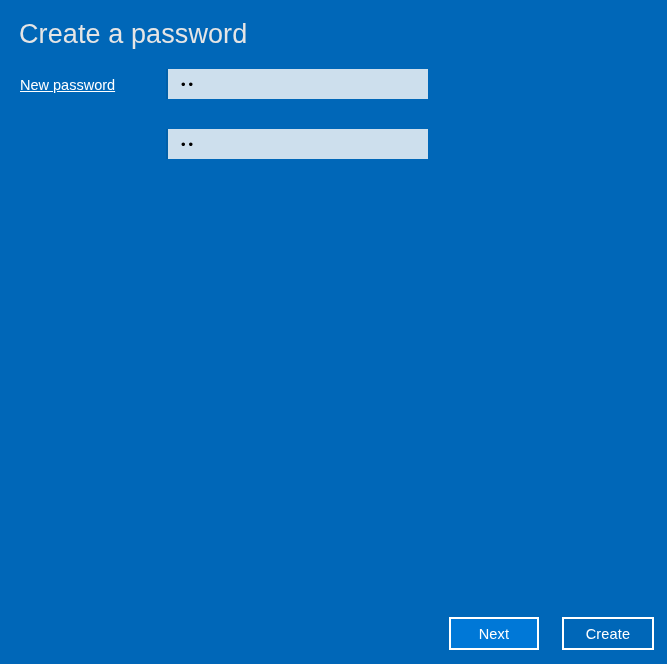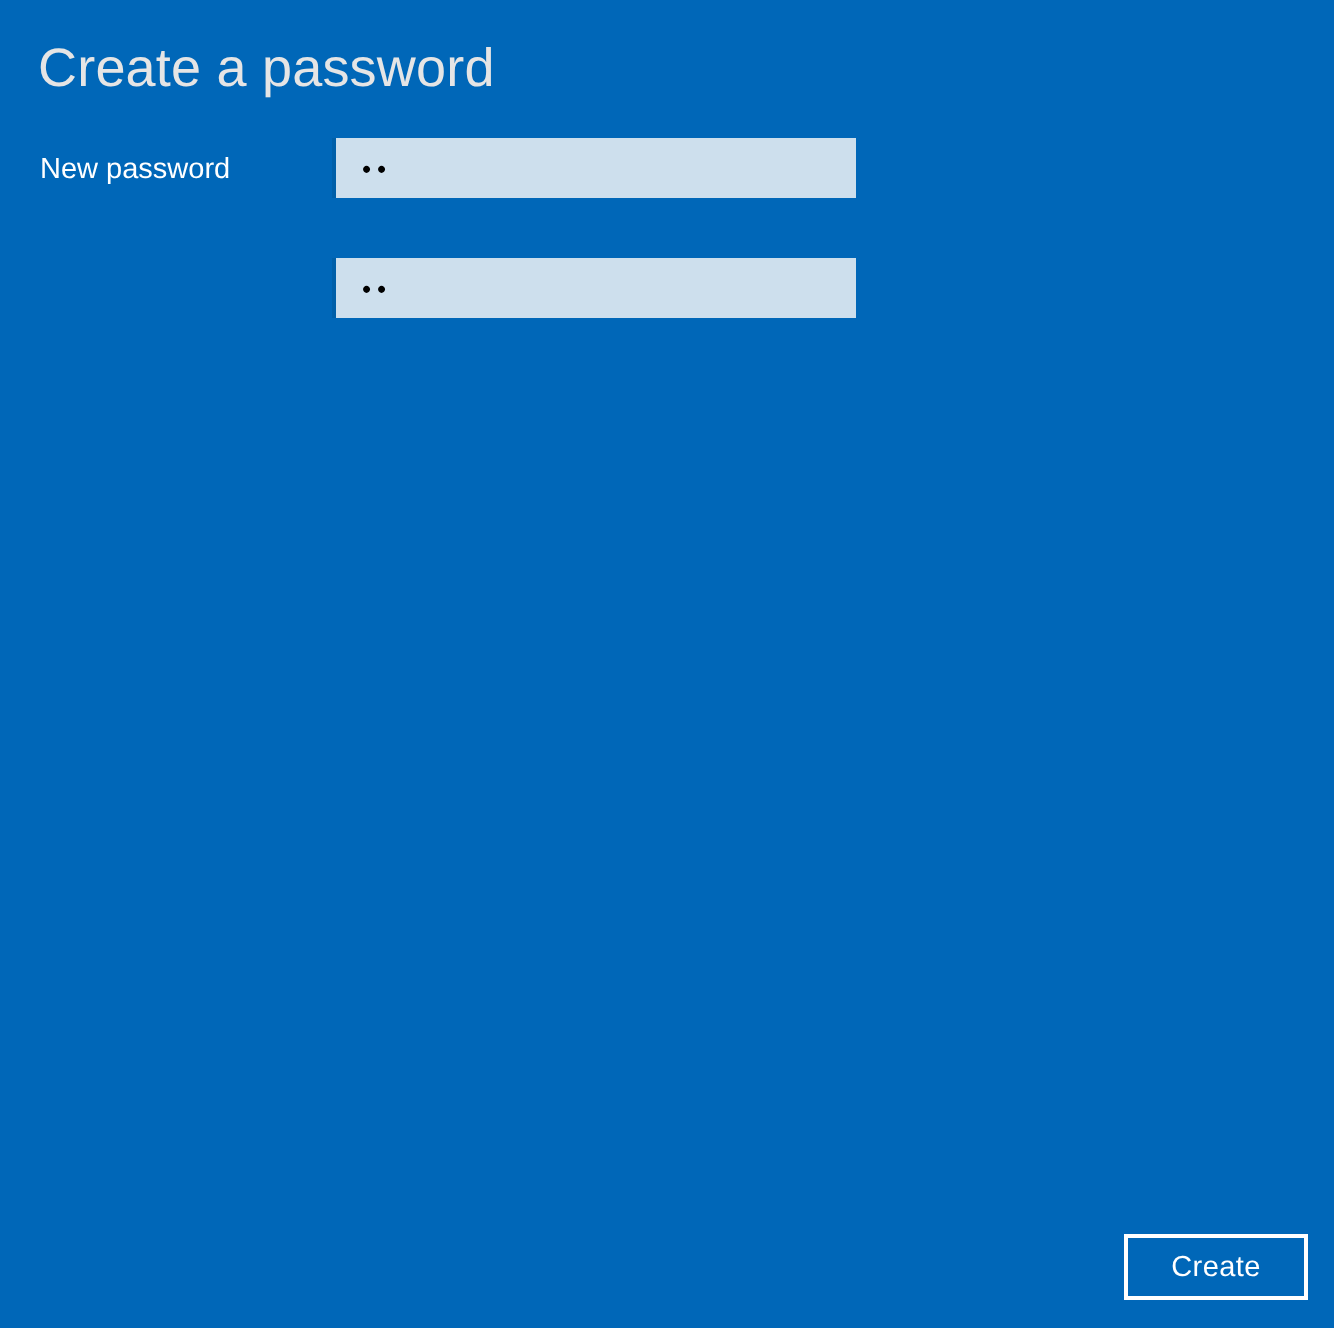--- a/index.html
+++ b/index.html
@@ -47,20 +47,21 @@
   }
   .field-label {
     position: absolute;
     left: 20px;
     top: 7px;
     font-size: 14.5px;
     color: #ffffff;
     font-weight: 400;
     white-space: nowrap;
     line-height: 18px;
+    text-decoration: underline;
   }
 
   .field-box {
     position: absolute;
     left: 166px;
     top: 0;
     width: 262px;
     height: 30px;
     box-sizing: border-box;
     background: #cddfed;
@@ -181,16 +182,17 @@
     <div class="field-row">
       <div class="field-box password">
         <span class="dots">••</span>
       </div>
     </div>
 
 
   </div>
 
   <div class="button-bar">
+    <div class="btn btn-next">Next</div>
     <div class="btn btn-cancel">Create</div>
   </div>
 
 </div>
 
 </body></html>

